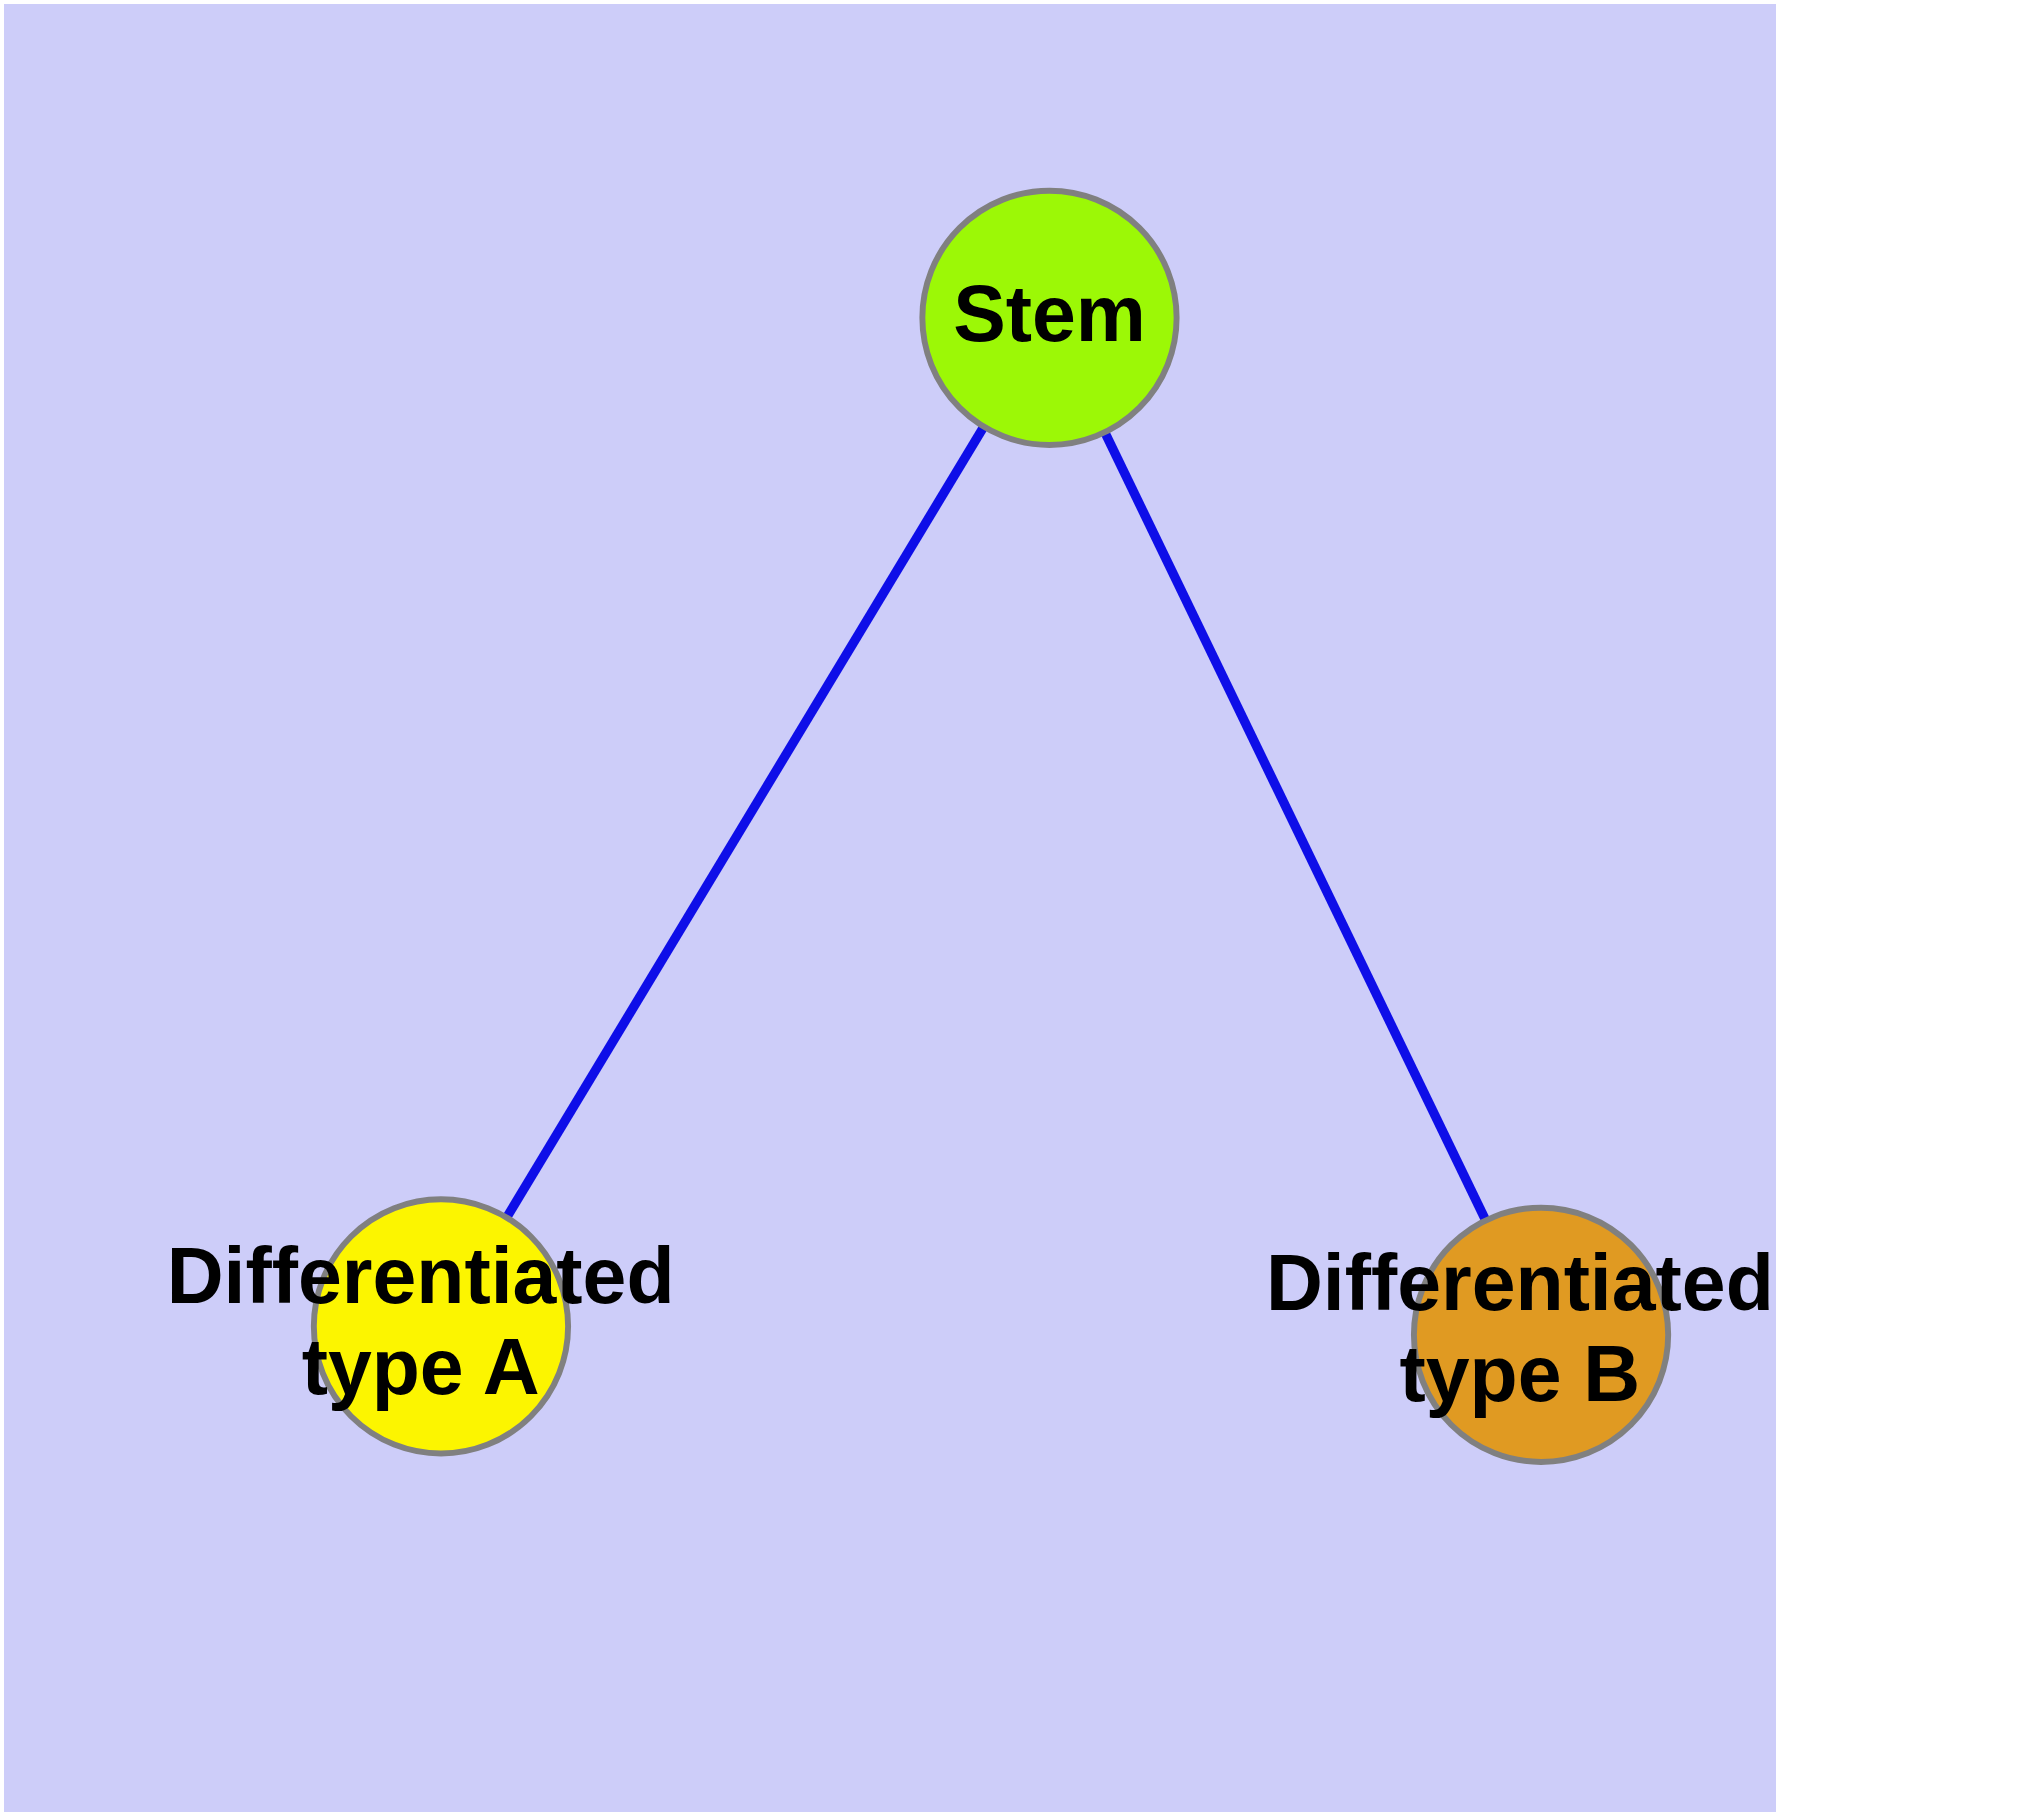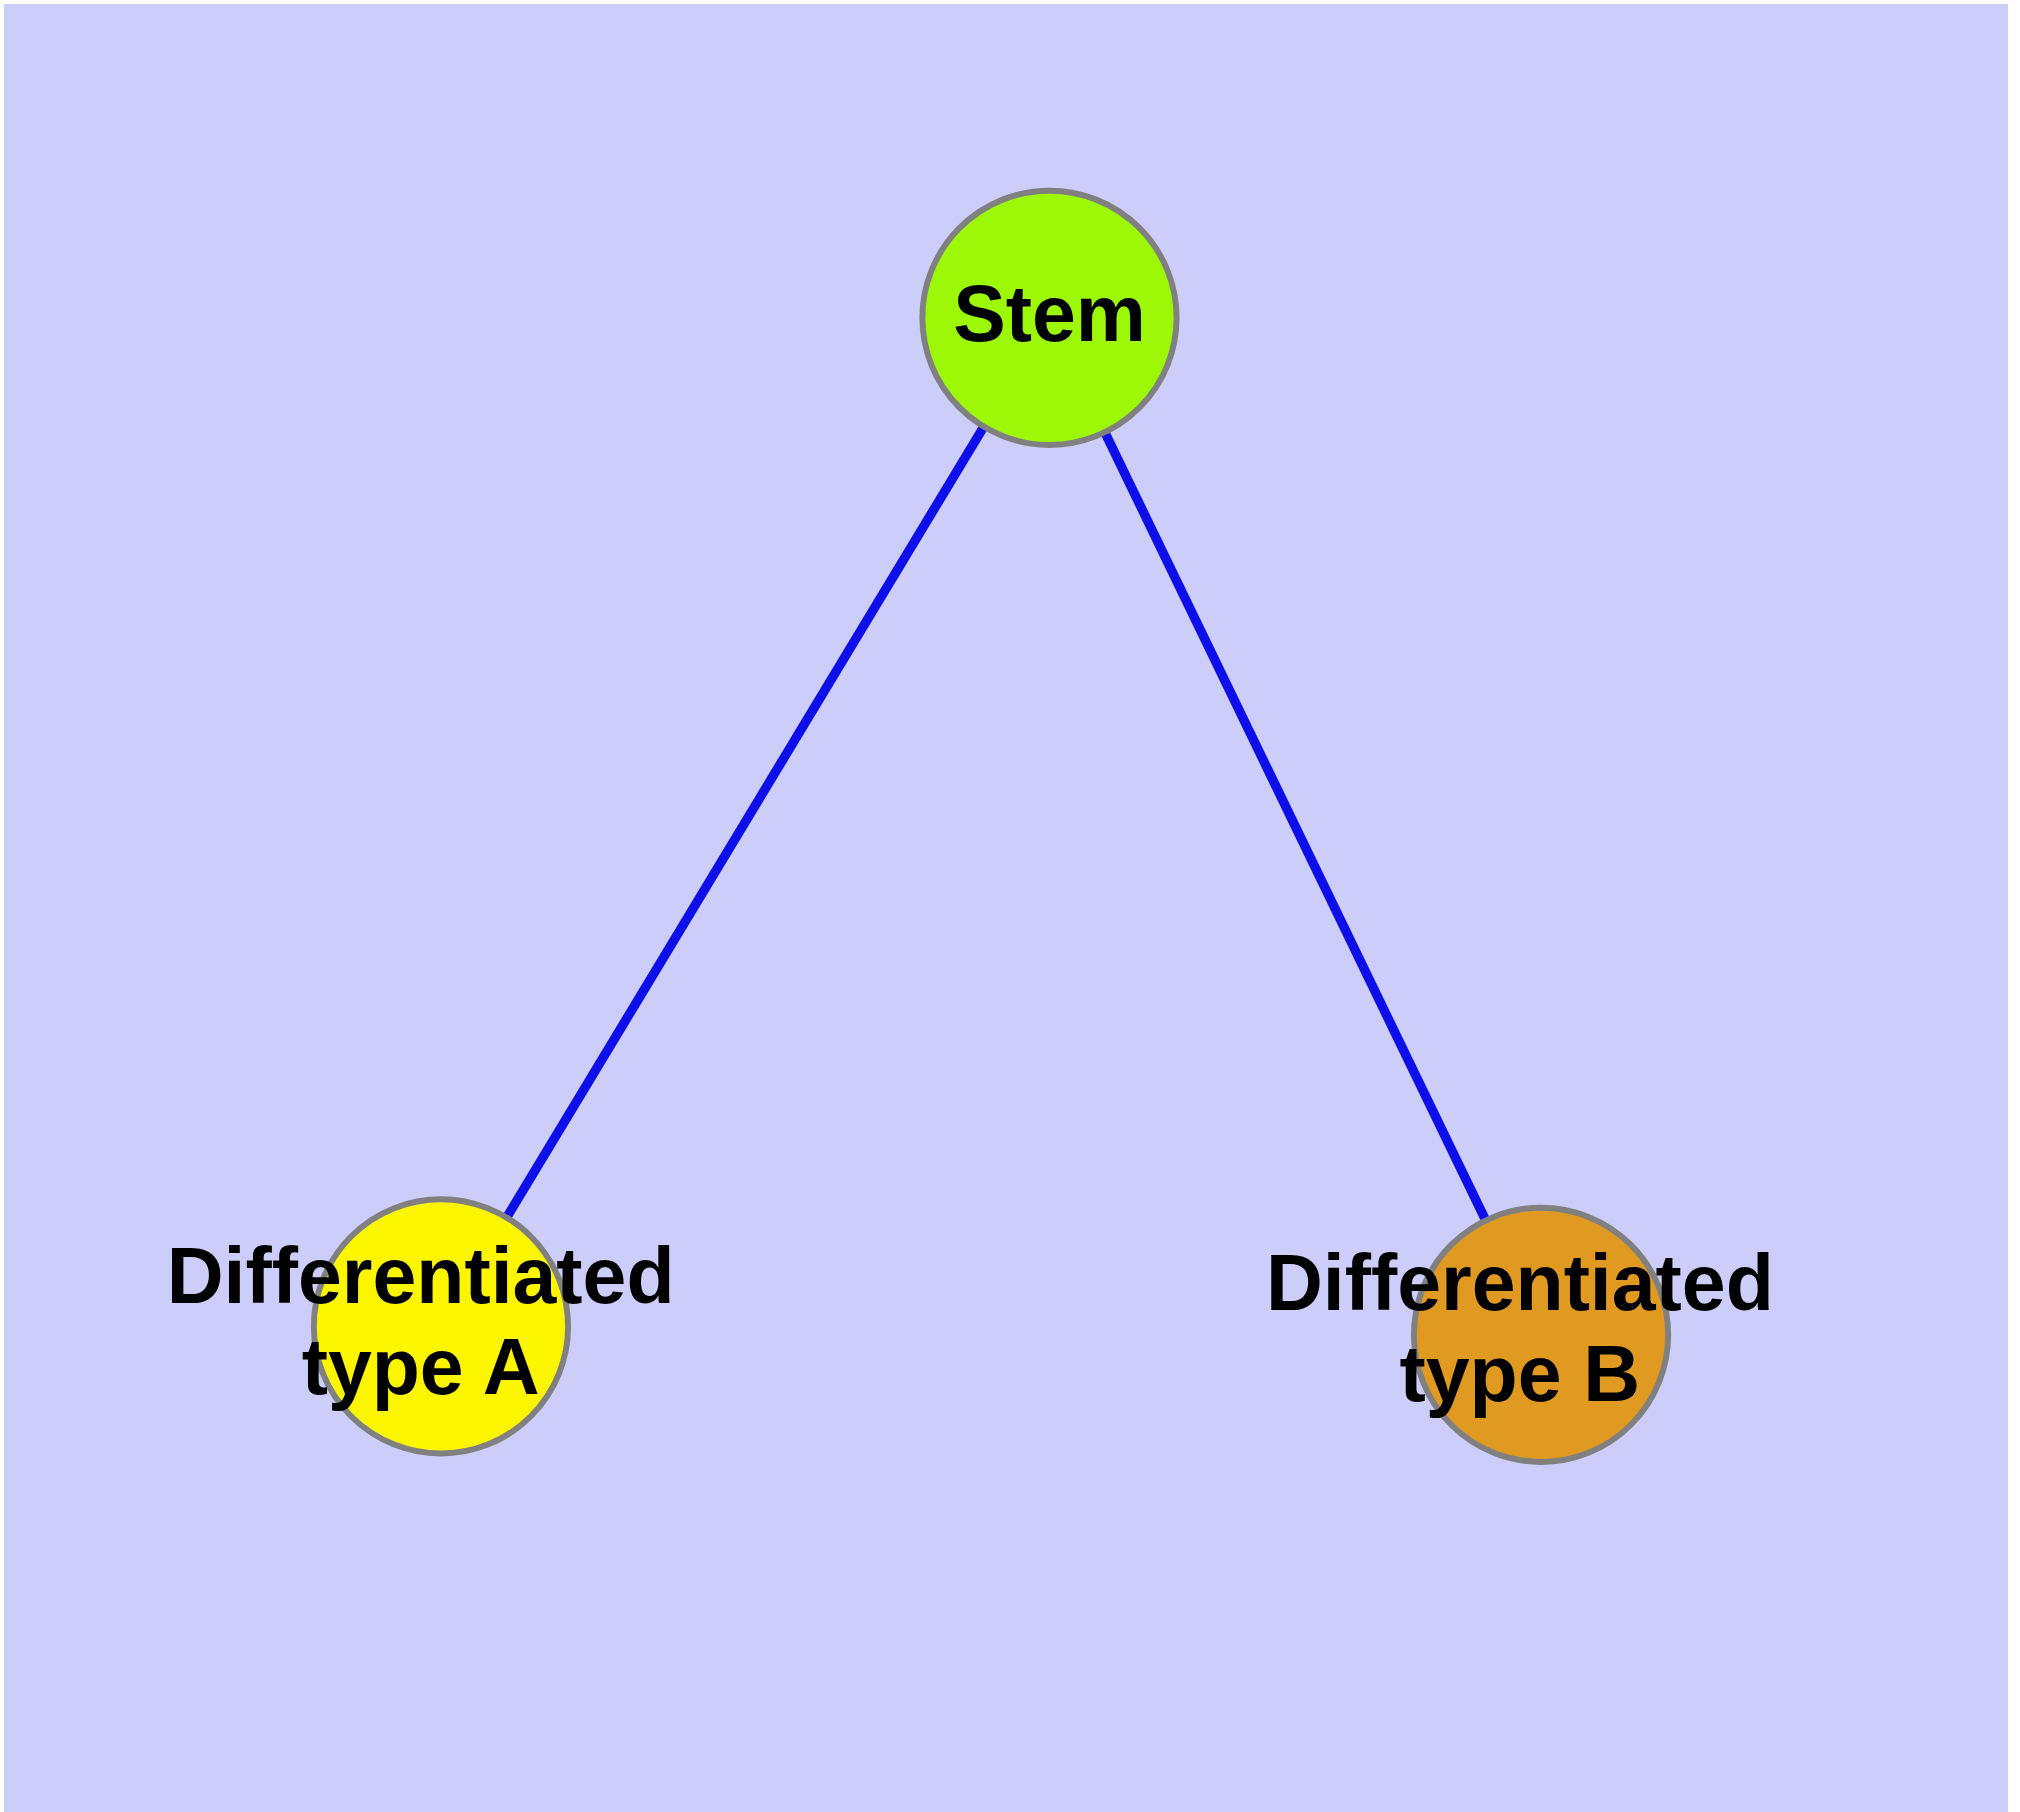--- a/index.html
+++ b/index.html
@@ -2,21 +2,21 @@
 <html style="font-size:13.6px"><head>
 <meta charset="utf-8">
 <style>
   html, body {
     margin: 0;
     padding: 0;
     background: #ffffff;
   }
   #canvas {
     position: relative;
-    width: 2008px;
+    width: 1776px;
     height: 1812px;
     background: #ffffff;
     overflow: hidden;
     font-family: "Liberation Sans", sans-serif;
   }
   #plot-area {
     position: absolute;
     left: 4.2px;
     top: 4.2px;
     width: 2016px;

